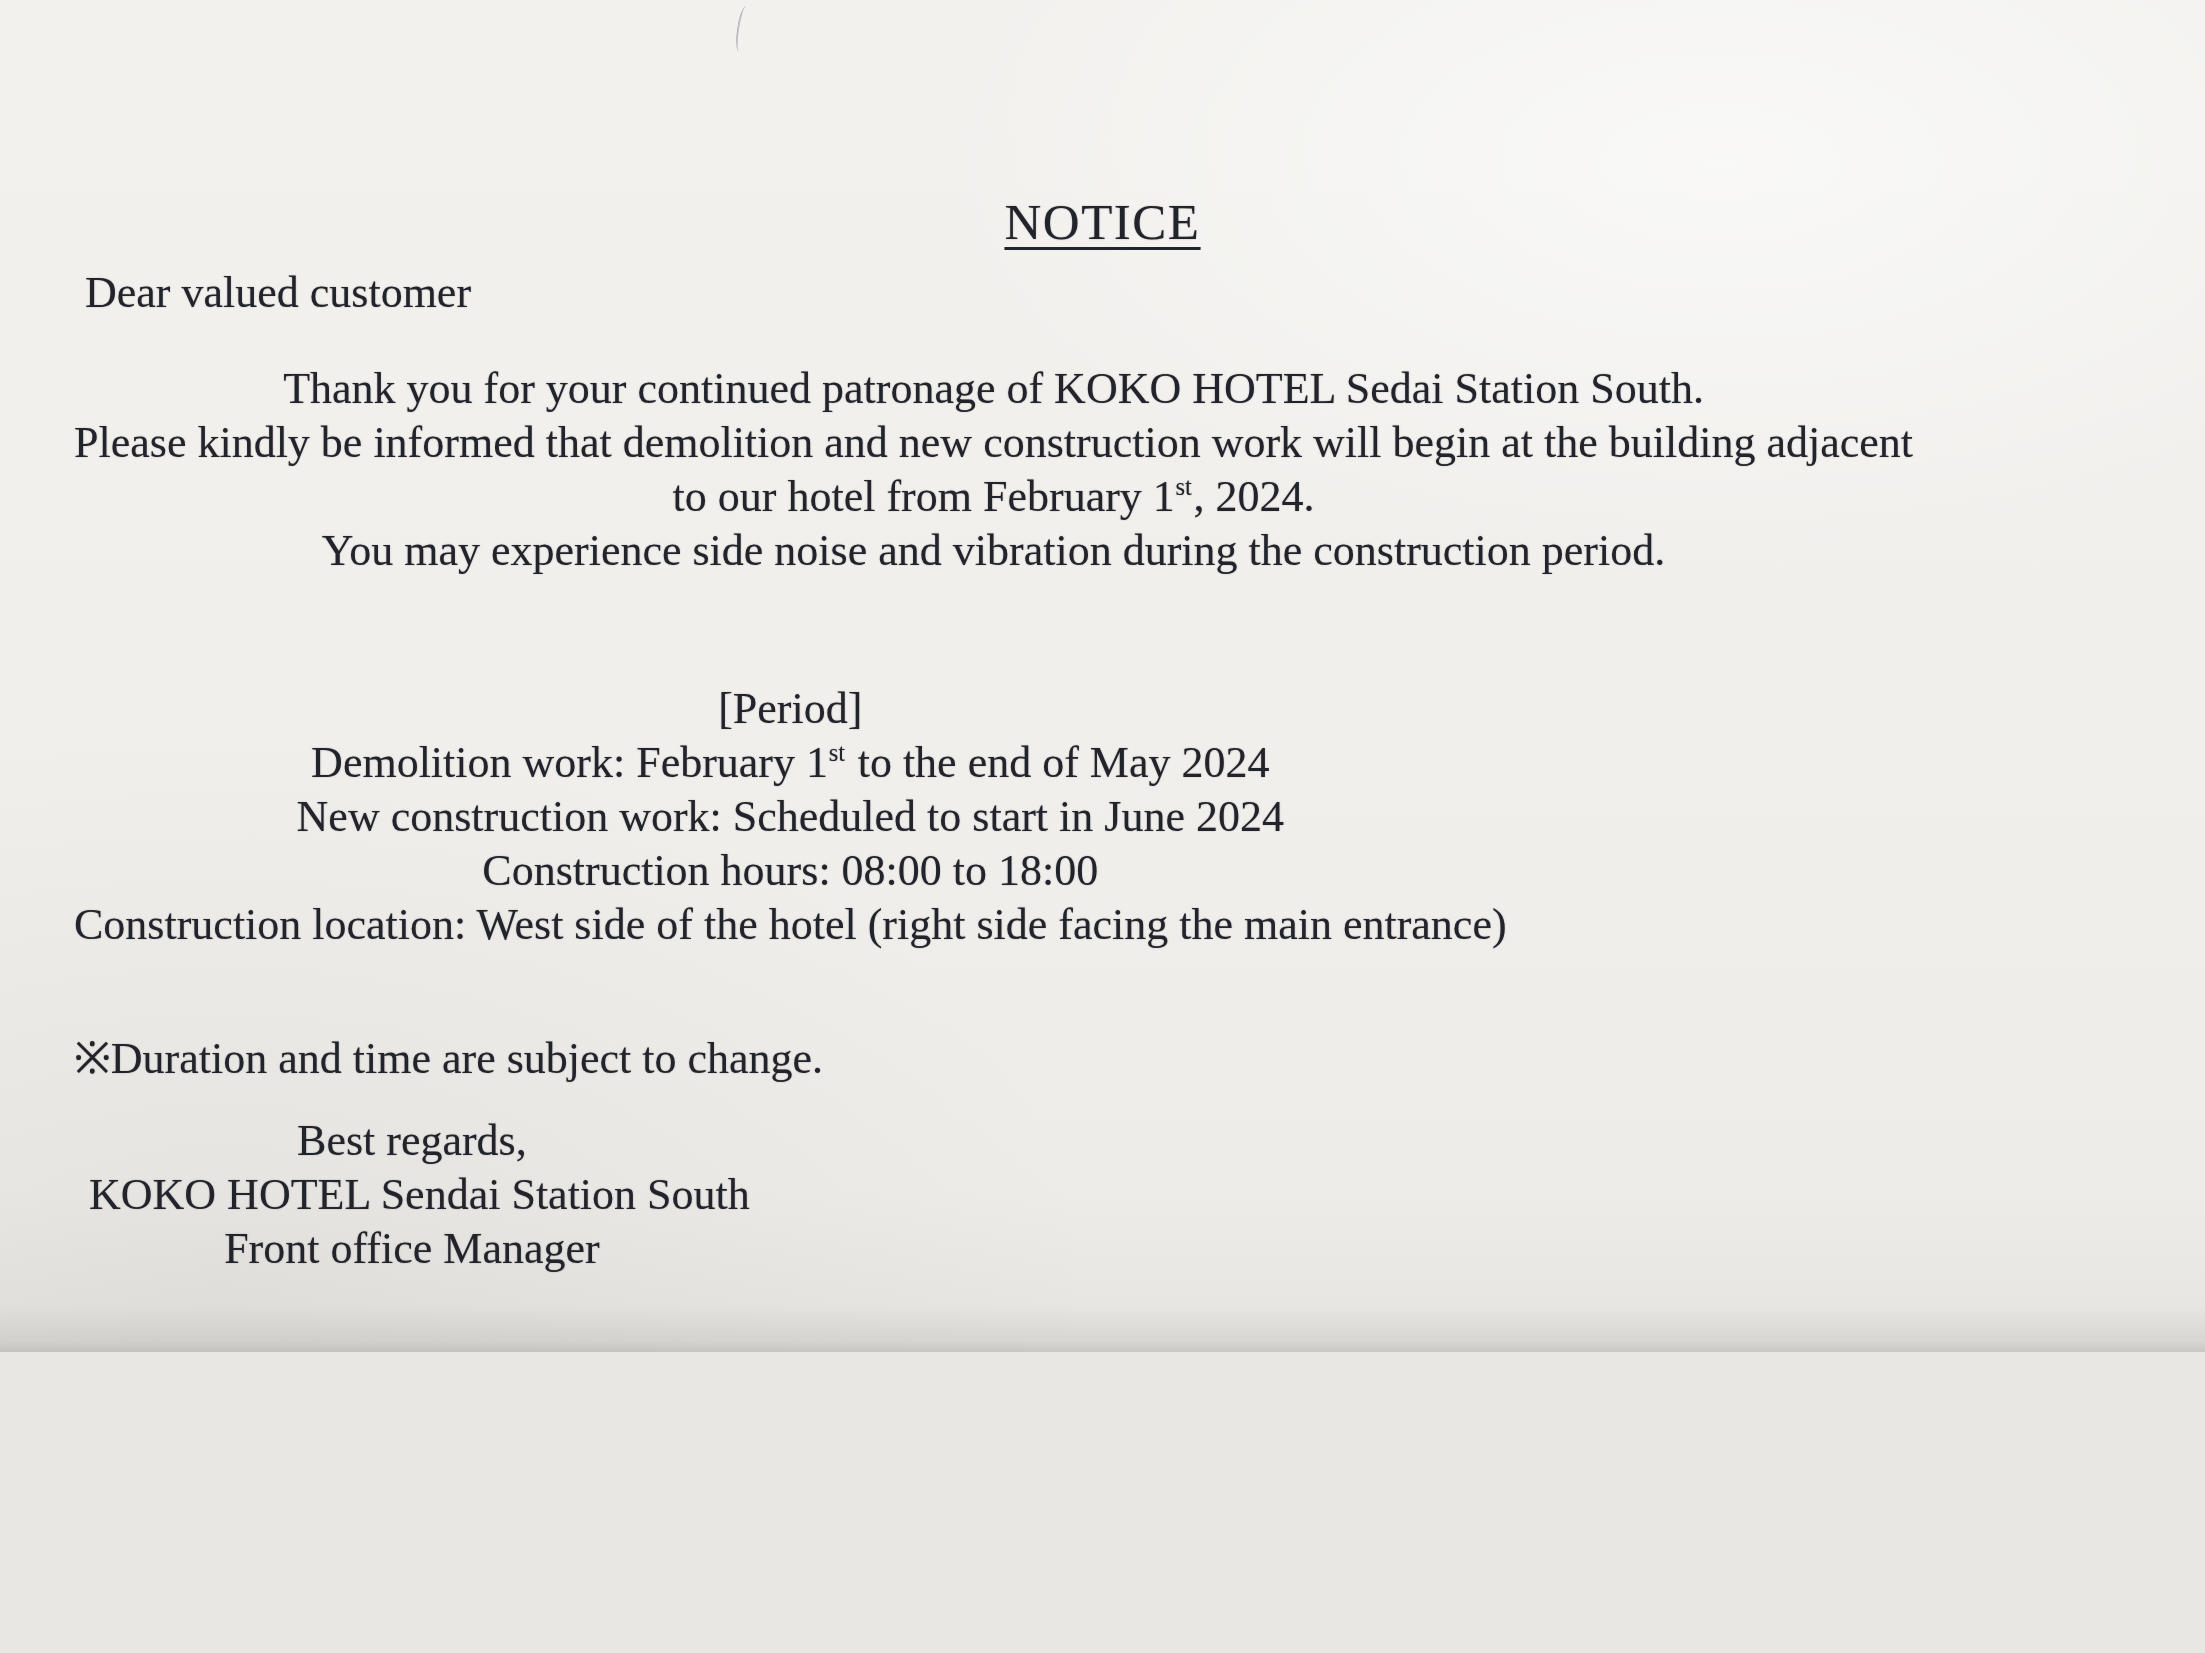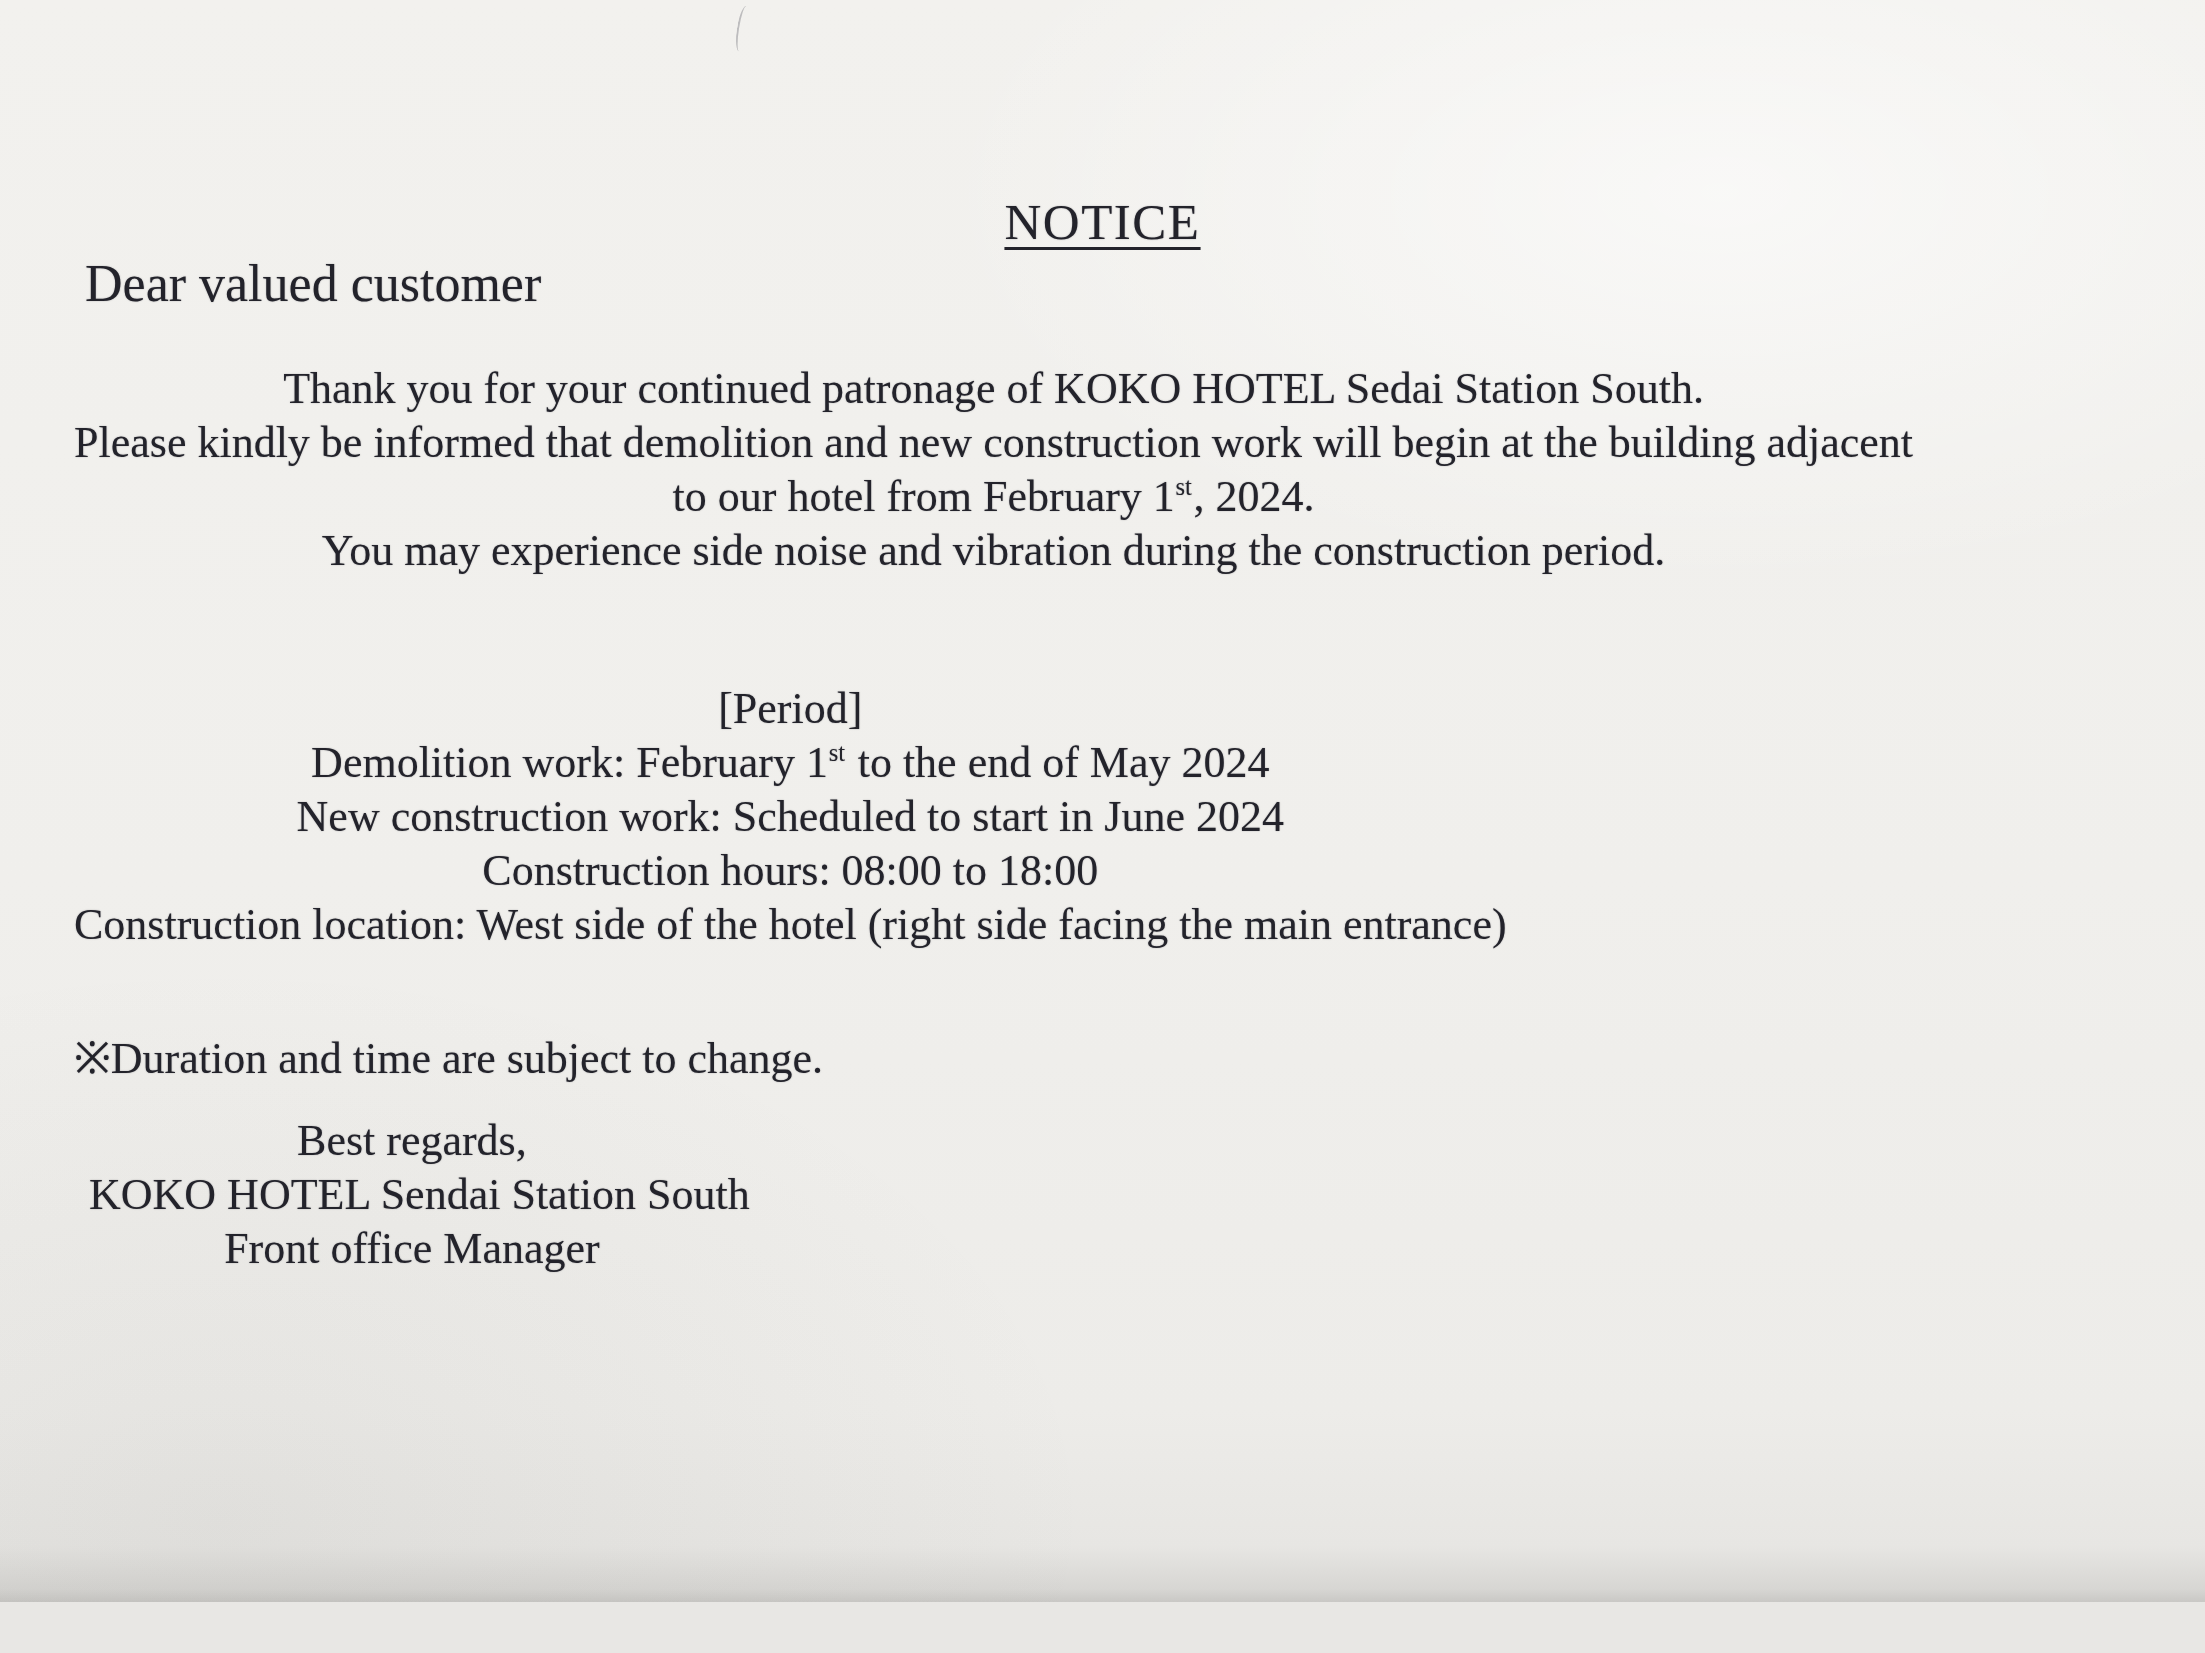--- a/index.html
+++ b/index.html
@@ -3,21 +3,21 @@
 <meta charset="utf-8">
 <style>
   html, body {
     margin: 0;
     padding: 0;
     background: #e8e7e4;
   }
   .page {
     position: relative;
     width: 2205px;
-    height: 1602px;
+    height: 1352px;
     overflow: hidden;
     font-family: "Liberation Serif", "DejaVu Serif", serif;
     color: #23232b;
     background:
       radial-gradient(ellipse 1323px 662px at 78% 12%, rgba(255,255,255,0.55), rgba(255,255,255,0) 60%),
       radial-gradient(ellipse 1617px 1029px at 10% 95%, rgba(60,60,55,0.05), rgba(60,60,55,0) 55%),
       linear-gradient(180deg, #f2f1ee 0%, #f0efec 55%, #edecE9 88%, #e7e6e3 96.5%, #d7d6d3 99.2%, #c9c8c5 100%),
       #efeeeb;
   }
   .txt {
@@ -33,23 +33,23 @@
   .doc-title {
     font-size: 51px;
     line-height: 51px;
     letter-spacing: 1.5px;
     text-decoration: underline;
     text-decoration-thickness: 2.9px;
     text-underline-offset: 8px;
   }
   .salutation {
     position: absolute;
-    top: 257px;
+    top: 266px;
     left: 85px;
-    font-size: 52px;
+    font-size: 44px;
     line-height: 54px;
   }
   .block {
     position: absolute;
     left: 74px;
     font-size: 44px;
     line-height: 54px;
     white-space: nowrap;
     text-align: center;
   }

